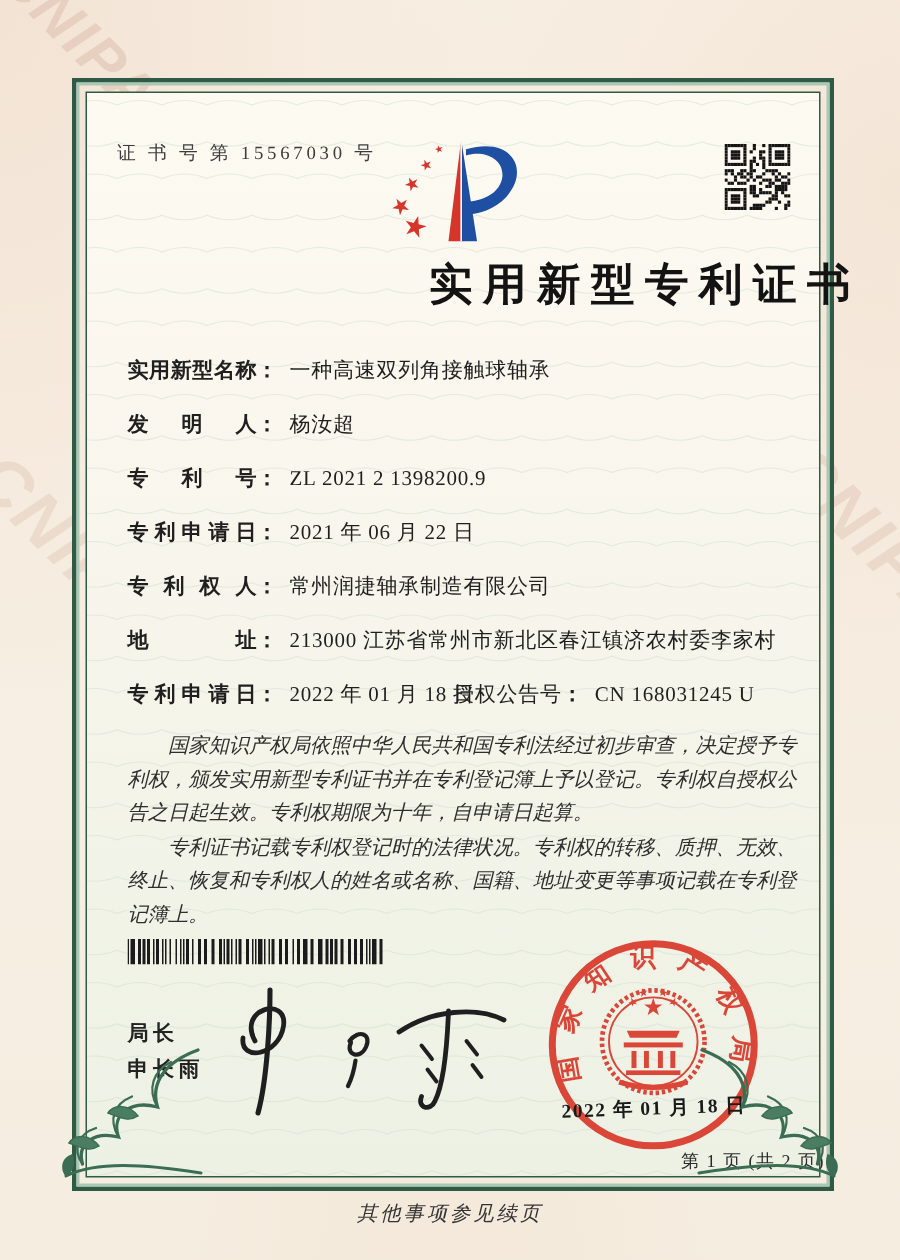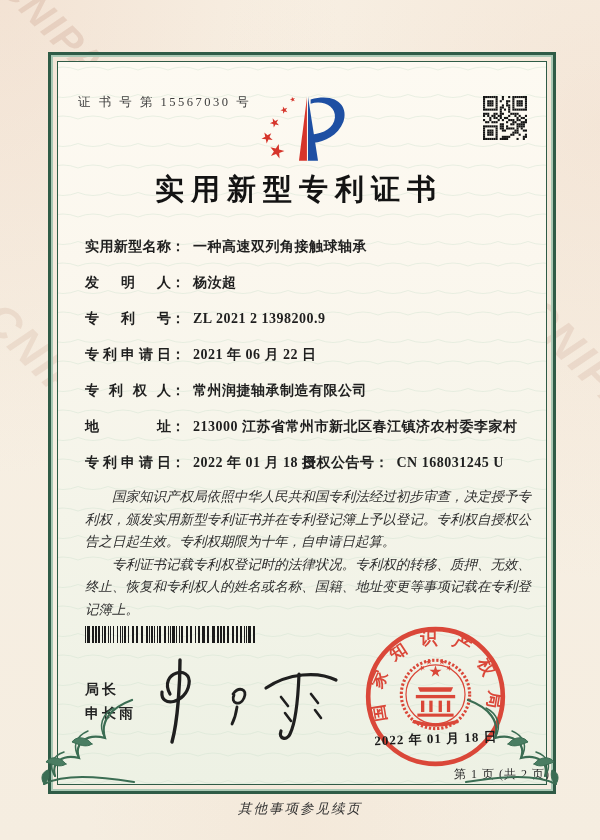--- a/index.html
+++ b/index.html
@@ -25,27 +25,27 @@
   
   .f1{position:absolute;left:48px;top:52px;width:502px;height:736px;border:3px solid #2f5b46;}
   .f2{position:absolute;inset:0;border:2px solid #a9c9b5;}
   .f3{position:absolute;inset:4px;border:1.5px solid #2f5b46;
       background:linear-gradient(#fdfaf2 0%,#fbf7ee 28%,#f4f4e9 62%,#edf1e4 100%);}
   #waves{position:absolute;inset:0;width:100%;height:100%;}
   .content{position:absolute;left:48px;top:52px;width:502px;height:636px;}
   .cert-no{position:absolute;left:30px;top:42px;font-size:12.5px;letter-spacing:2.5px;color:#3c3c3c;}
   .logo{position:absolute;left:192px;top:38px;}
   .qr{position:absolute;left:435px;top:44px;}
-  .title{position:absolute;left:0;top:118px;width:100%;text-align:center;
-         font-size:29px;font-weight:bold;letter-spacing:7px;color:#131313;}
+  .title{position:absolute;left:0;top:118px;width:100%;text-align:right;
+         font-size:29px;font-weight:bold;letter-spacing:7px;color:#131313;padding-left:24px;}
   .fields{position:absolute;left:37px;top:186px;width:446px;font-size:14px;color:#1f1f1f;}
   .frow{height:36px;position:relative;white-space:nowrap;}
   .flabel{display:inline-block;width:86px;text-align:justify;text-align-last:justify;font-weight:600;vertical-align:top;}
   .fcolon{font-weight:600;margin-right:8px;}
-  .fvalue{font-weight:700;letter-spacing:.5px;}
+  .fvalue{font-weight:400;letter-spacing:.5px;}
   .grant2{position:absolute;left:217px;top:0;}
   .paras{position:absolute;left:37px;top:434px;width:446px;font-size:13.5px;font-style:italic;
          color:#2e2e2e;line-height:22.5px;text-align:justify;}
   .paras p{margin:0;text-indent:2em;}
   .barcode{position:absolute;left:37px;top:574px;}
   .sign-labels{position:absolute;left:37px;top:626px;font-family:Liberation Mono, monospace;
                font-size:14px;font-weight:bold;color:#232323;letter-spacing:3px;line-height:24px;}
   .signature{position:absolute;left:88px;top:600px;}
   .seal{position:absolute;left:315px;top:572px;}
   .seal-date{position:absolute;left:320px;top:678px;width:136px;text-align:center;

